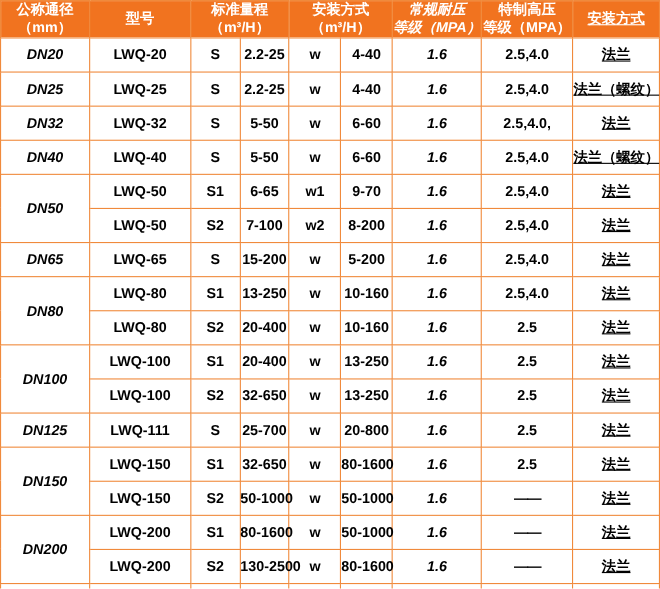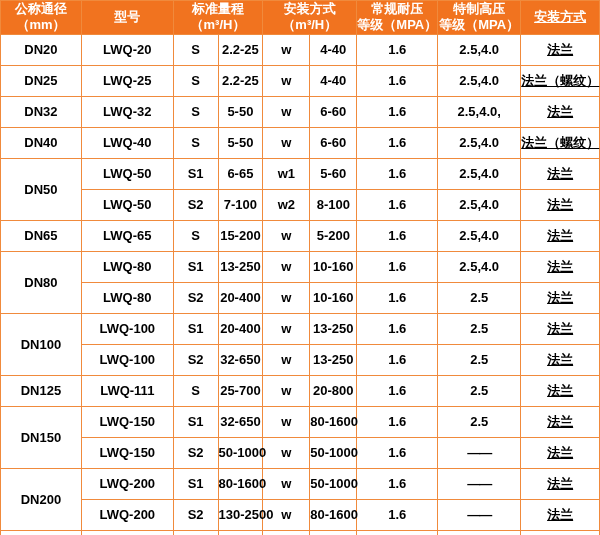--- a/index.html
+++ b/index.html
@@ -45,26 +45,26 @@
   }
   tbody td {
     background: #ffffff;
   }
   .c-dn    { width: 74px; margin-top: 40px; }
   .c-model { width: 84px; }
   .c-s     { width: 26px; }
   .c-std   { width: 82px; margin-top: 16px; }
   .c-w     { width: 26px; }
   .c-ext   { width: 86px; }
-  .c-press { width: 74px; }
+  .c-press { width: 74px; font-style: italic; }
   .c-hp    { width: 76px; }
   .c-inst  { width: 72px; text-decoration: underline; }
 
   td.c-model, td.c-std, td.c-ext { text-align: center; }
-  td.c-dn { font-size: 13.5px; }
+  td.c-dn { font-size: 13.5px; font-style: italic; }
   .dash {
     letter-spacing: -1px;
   }
 </style>
 </head>
 <body>
 
 <table id="spec-table">
   <thead>
     <tr>
@@ -140,31 +140,31 @@
         <td class="c-press">1.6</td>
         <td class="c-hp">2.5,4.0</td>
         <td class="c-inst">法兰（螺纹）</td>
       </tr>
       <tr>
         <td class="c-dn" rowspan="2">DN50</td>
         <td class="c-model">LWQ-50</td>
         <td class="c-s">S1</td>
         <td class="c-std">6-65</td>
         <td class="c-w">w1</td>
-        <td class="c-ext">5-60</td>
+        <td class="c-ext">9-70</td>
         <td class="c-press">1.6</td>
         <td class="c-hp">2.5,4.0</td>
         <td class="c-inst">法兰</td>
       </tr>
       <tr>
         <td class="c-model">LWQ-50</td>
         <td class="c-s">S2</td>
         <td class="c-std">7-100</td>
         <td class="c-w">w2</td>
-        <td class="c-ext">8-100</td>
+        <td class="c-ext">8-200</td>
         <td class="c-press">1.6</td>
         <td class="c-hp">2.5,4.0</td>
         <td class="c-inst">法兰</td>
       </tr>
       <tr>
         <td class="c-dn">DN65</td>
         <td class="c-model">LWQ-65</td>
         <td class="c-s">S</td>
         <td class="c-std">15-200</td>
         <td class="c-w">w</td>

